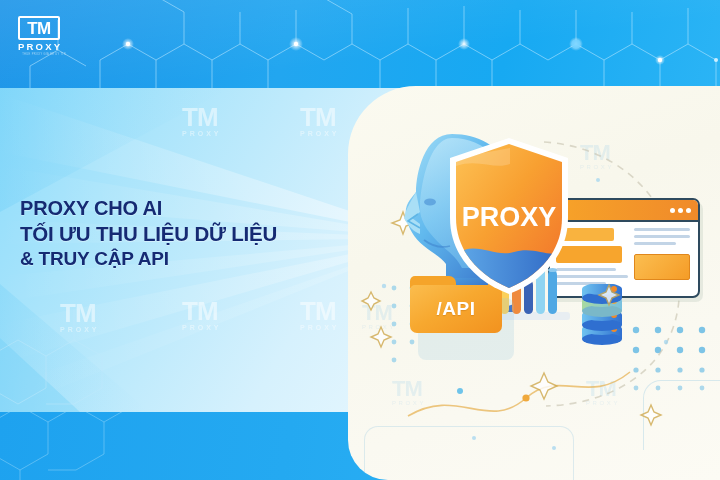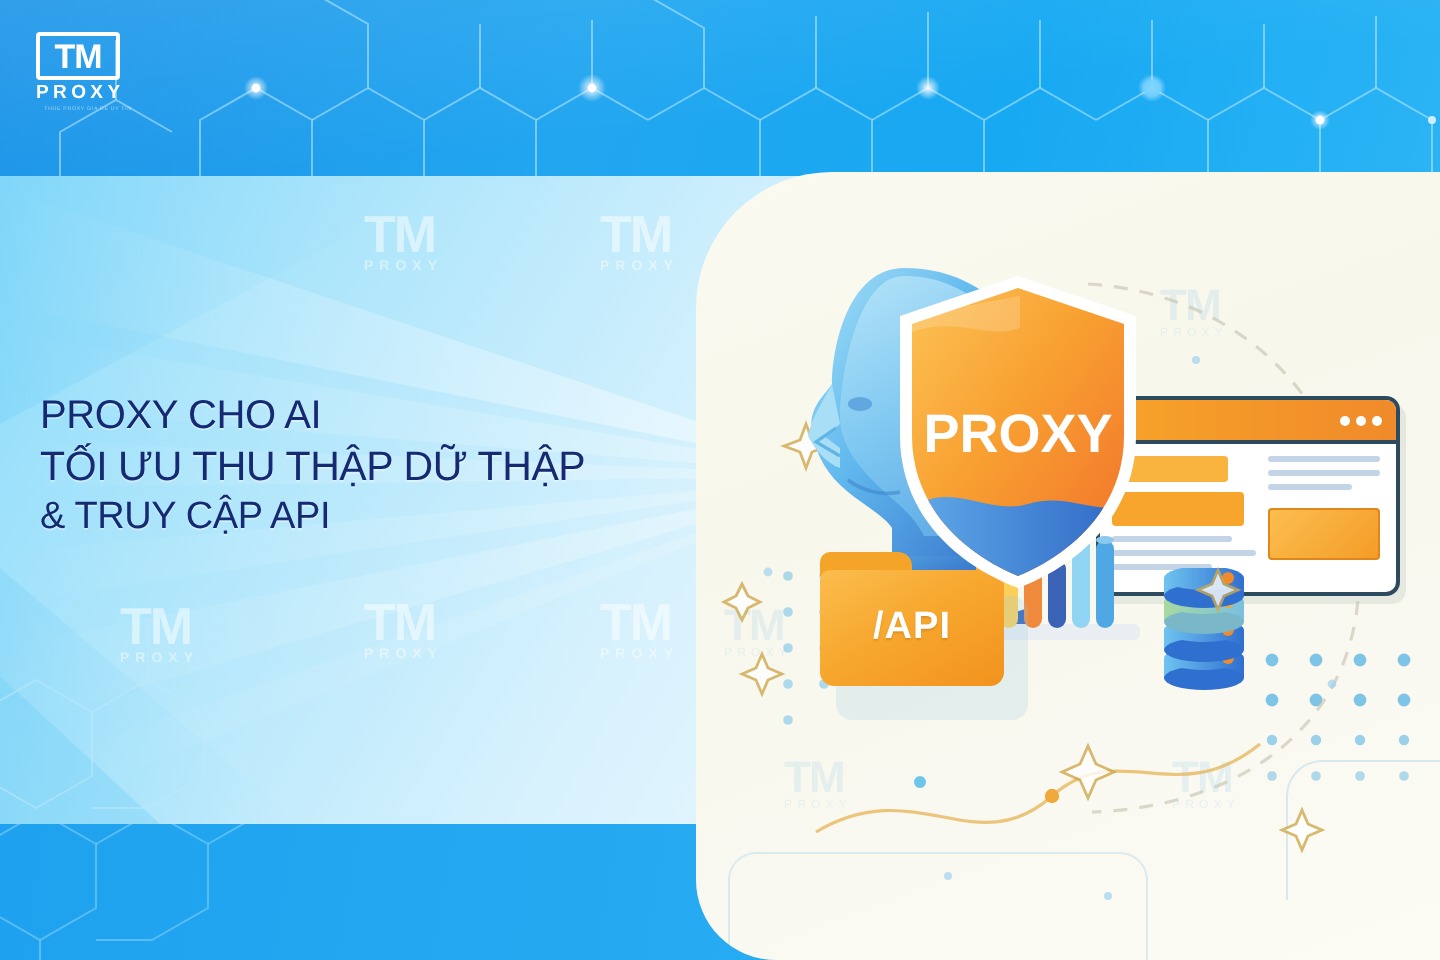--- a/index.html
+++ b/index.html
@@ -48,21 +48,21 @@
     position:absolute; color:rgba(255,255,255,.55); font-weight:bold;
     pointer-events:none; user-select:none; line-height:1;
   }
   .wm b { display:block; font-size:26px; letter-spacing:-1px; color:rgba(255,255,255,.5); }
   .wm s { display:block; font-size:7px; letter-spacing:3px; text-decoration:none; color:rgba(255,255,255,.45); }
 
   
   .headline {
     position:absolute; left:20px; top:196px; z-index:20;
     color:#152a73;
-    font-weight:normal;
+    font-weight:bold;
     font-size:20.5px;
     line-height:25px;
     letter-spacing:-0.2px;
     text-shadow:0 1px 0 rgba(255,255,255,.35);
   }
   .headline .l1 { font-size:20px; }
   .headline .l2 { font-size:20.5px; }
   .headline .l3 { font-size:19px; }
 
   
@@ -110,21 +110,21 @@
 
   .folder {
     position:absolute; left:62px; top:190px; width:92px; height:72px;
     z-index:6;
   }
   .folder-tab {
     position:absolute; left:0; top:0; width:46px; height:12px;
     background:#f5a42a; border-radius:5px 7px 0 0;
   }
   .folder-body {
-    position:absolute; left:0; top:9px; width:92px; height:58px;
+    position:absolute; left:0; top:9px; width:92px; height:48px;
     background:linear-gradient(150deg,#fbbd4e 0%,#f7a82f 45%,#f2921f 100%);
     border-radius:5px 7px 7px 7px;
     display:flex; align-items:center; justify-content:center;
     color:#ffffff; font-weight:bold; font-size:19px; letter-spacing:.5px;
     text-shadow:0 1px 1px rgba(180,100,10,.35);
   }
   .folder-shadow {
     position:absolute; left:8px; top:22px; width:96px; height:62px;
     background:rgba(150,200,225,.22); border-radius:8px; z-index:-1;
   }
@@ -261,21 +261,21 @@
         <s>PROXY</s>
     </div>
     <div class="wm" style="left:60px; top:212px;">
       <b>TM</b>
         <s>PROXY</s>
     </div>
   </div>
 
   <div class="headline">
     <div class="l1">PROXY CHO AI</div>
-    <div class="l2">TỐI ƯU THU THẬP DỮ THẬP</div>
+    <div class="l2">TỐI ƯU THU LIỆU DỮ LIỆU</div>
     <div class="l3">&amp; TRUY CẬP API</div>
   </div>
 
   <div class="footer">
     <div class="footer-inner"></div>
     <svg width="720" height="68" style="position:absolute;left:0;top:0;">
       <g stroke="#9fdcfb" stroke-opacity=".45" stroke-width="1" fill="none">
         <path d="M-8 10 L20 -6 L48 10 L48 42 L20 58 L-8 42 Z"></path>
         <path d="M48 10 L76 -6 L104 10 L104 42 L76 58 L48 58"></path>
         <path d="M76 -6 L76 -30"></path>

